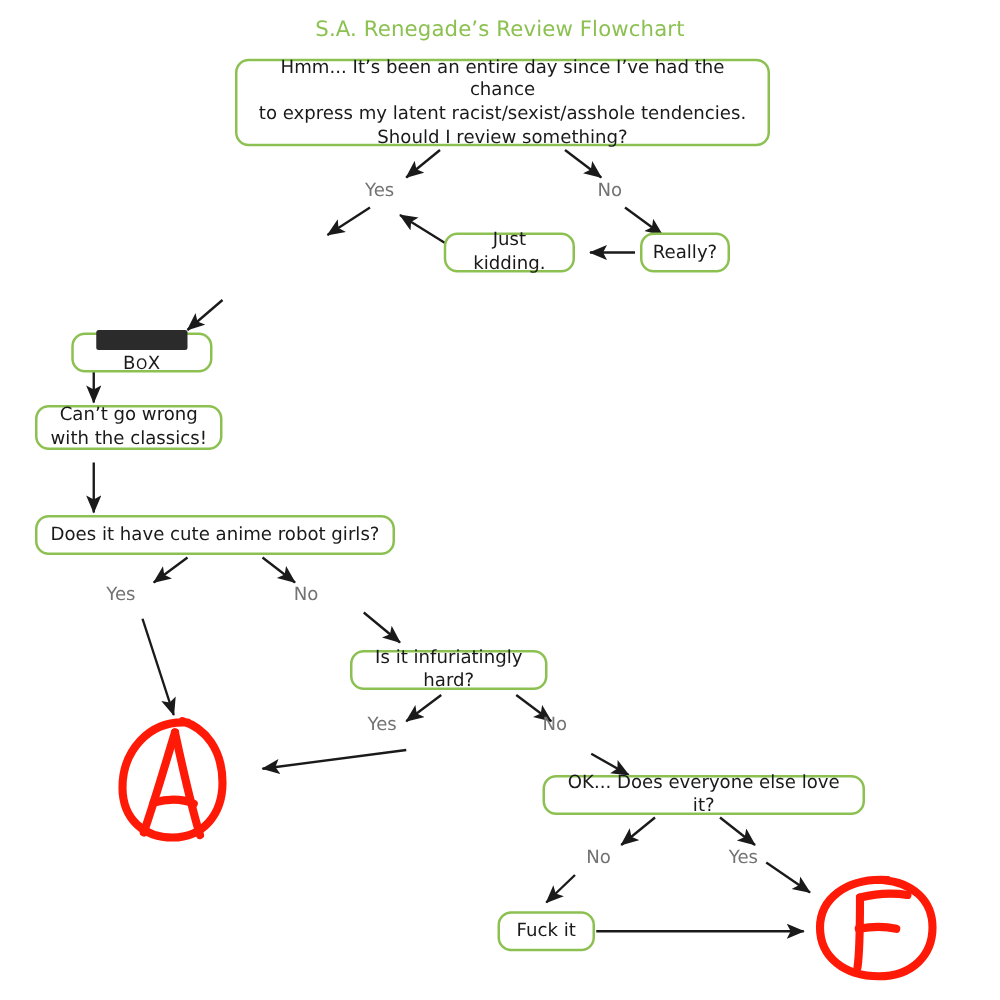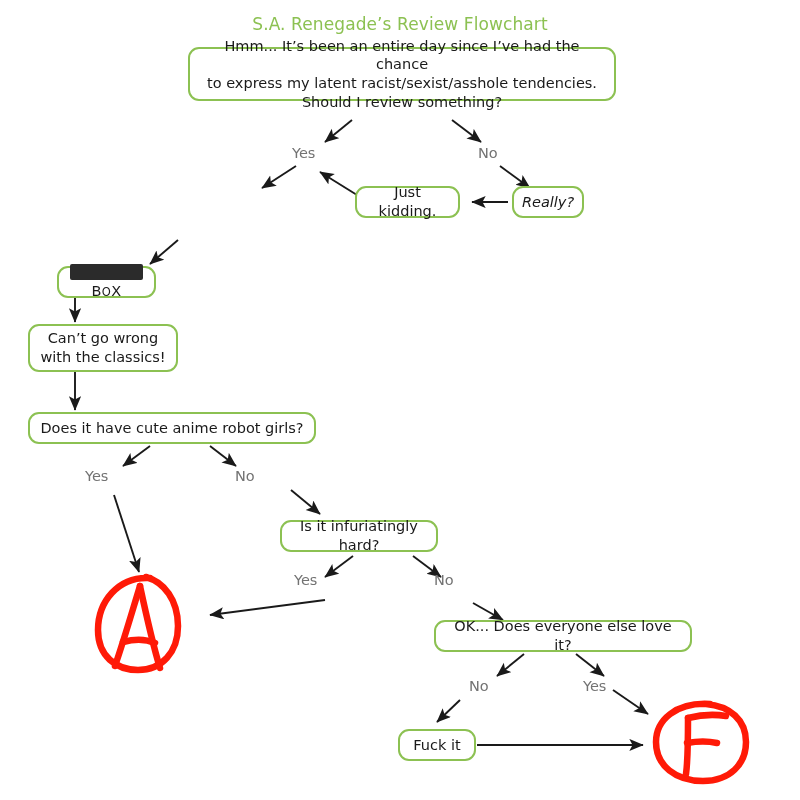--- a/index.html
+++ b/index.html
@@ -49,21 +49,20 @@
     font-size: 14.5px;
     line-height: 1.28;
     text-align: center;
     display: flex;
     align-items: center;
     justify-content: center;
     padding: 4px 9px;
     white-space: pre-line;
   }
   .node.italic {
-    font-style: italic;
   }
   .label {
     position: absolute;
     font-size: 14.5px;
     color: #737373;
     white-space: nowrap;
   }
   .grade {
     position: absolute;
     color: #ff1a07;
@@ -113,37 +112,37 @@
       <line x1="325" y1="600" x2="210" y2="615"></line>
       <line x1="473" y1="603" x2="503" y2="620"></line>
       <line x1="524" y1="654" x2="497" y2="676"></line>
       <line x1="576" y1="654" x2="604" y2="676"></line>
       <line x1="460" y1="700" x2="437" y2="722"></line>
       <line x1="613" y1="690" x2="648" y2="714"></line>
       <line x1="477" y1="745" x2="643" y2="745"></line>
     </g>
   </svg>
 
-  <div class="node" style="left:188px; top:47px; width:428px; height:54px;">Hmm... It’s been an entire day since I’ve had the chance
+  <div class="node" style="left:188px; top:47px; width:428px; height:70px;">Hmm... It’s been an entire day since I’ve had the chance
 to express my latent racist/sexist/asshole tendencies.
 Should I review something?</div>
 
   <div class="label" style="left:292px; top:145px;">Yes</div>
   <div class="label" style="left:478px; top:145px;">No</div>
 
   <div class="node" style="left:355px; top:186px; width:105px; height:32px;">Just kidding.</div>
 
   <div class="node italic" style="left:512px; top:186px; width:72px; height:32px;">Really?</div>
 
 
-  <div class="node" style="left:57px; top:266px; width:99px; height:32px;">
+  <div class="node" style="left:57px; top:266px; width:113px; height:32px;">
     <span class="redacted" aria-label="redacted slur"><span class="blk">██████</span> B<span style="font-size:11.5px">O</span>X</span>
   </div>
 
-  <div class="node" style="left:28px; top:324px; width:150px; height:48px;">Can’t go wrong
+  <div class="node" style="left:28px; top:324px; width:150px; height:36px;">Can’t go wrong
 with the classics!</div>
 
   <div class="node" style="left:28px; top:412px; width:288px; height:32px;">Does it have cute anime robot girls?</div>
 
   <div class="label" style="left:85px; top:468px;">Yes</div>
   <div class="label" style="left:235px; top:468px;">No</div>
 
   <div class="node" style="left:280px; top:520px; width:158px; height:32px;">Is it infuriatingly hard?</div>
 
   <div class="label" style="left:294px; top:572px;">Yes</div>

